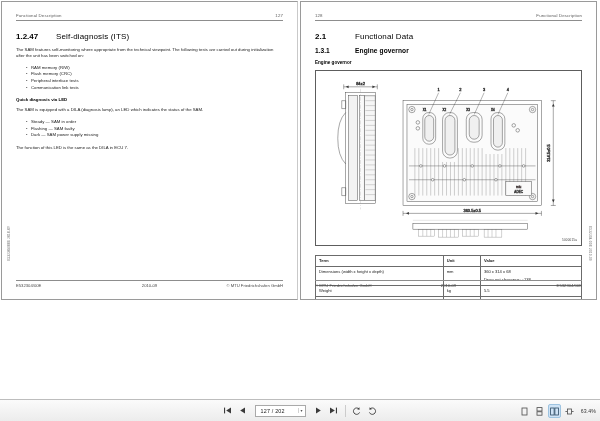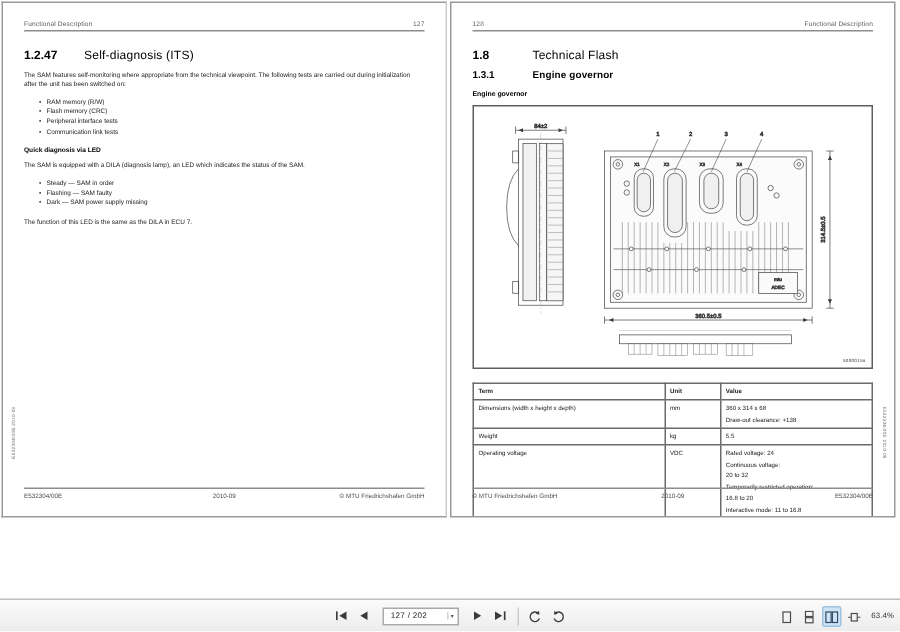--- a/index.html
+++ b/index.html
@@ -24,21 +24,21 @@
     left: 0; top: 0;
     width: 600px; height: 399px;
     background: #ffffff;
     display: flex;
     gap: 0px;
   }
 
   .page {
     position: relative;
     width: 297px;
-    height: 344px;
+    height: 299px;
     background: #ffffff;
     border: 1px solid #9a9a9a;
     margin-top: 1px;
     overflow: hidden;
   }
   #page-left  { margin-left: 1px; border-right: 1px solid #c9c9c9; }
   #page-right { margin-left: 2px; }
 
   .page-inner {
     position: absolute;
@@ -286,22 +286,22 @@
 
     <div class="page" id="page-right">
       <div class="page-inner">
 
         <div class="runhead rev">
           <span>128</span>
           <span>Functional Description</span>
         </div>
 
         <div class="h-num-row h1">
-          <span class="hnum">1.8</span>
-          <span class="htxt">Technical Flash</span>
+          <span class="hnum">2.1</span>
+          <span class="htxt">Functional Data</span>
         </div>
 
         <div class="h-num-row h2">
           <span class="hnum">1.3.1</span>
           <span class="htxt">Engine governor</span>
         </div>
 
         <div class="h3">Engine governor</div>
 
         <div class="figure">

